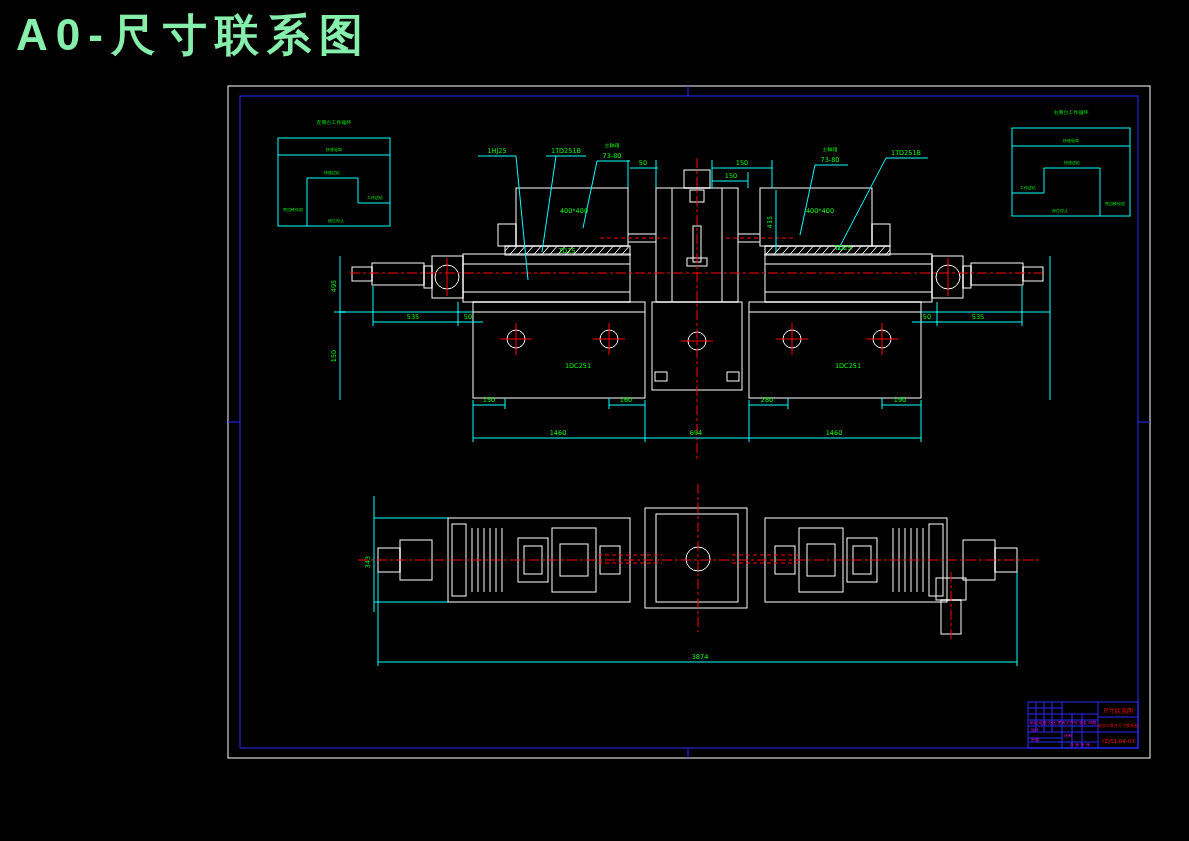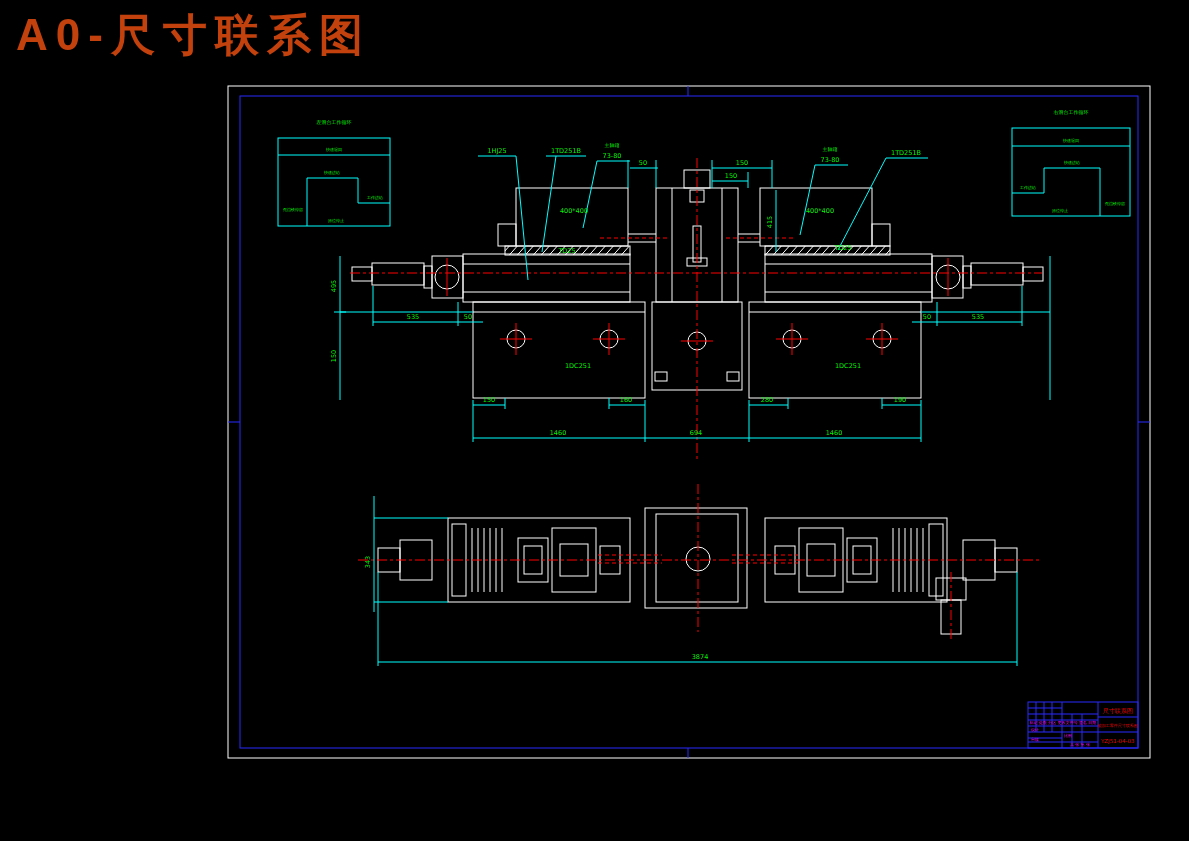--- a/index.html
+++ b/index.html
@@ -1,18 +1,18 @@
 <!DOCTYPE html>
 <html><head>
 <meta charset="utf-8">
 <style>
   html,body{margin:0;padding:0;background:#000;}
   body{width:1189px;height:841px;position:relative;overflow:hidden;
        font-family:"DejaVu Sans",sans-serif;}
-  #main-title{position:absolute;left:16px;top:6px;color:#c2410c;
+  #main-title{position:absolute;left:16px;top:6px;color:#86efac;
       font-size:44px;font-weight:bold;letter-spacing:8px;
       font-family:"Liberation Sans","DejaVu Sans",sans-serif;}
   svg{position:absolute;left:0;top:0;}
   .lw{stroke:#ffffff;fill:none;stroke-width:1;}
   .lc{stroke:#00ffff;fill:none;stroke-width:1;}
   .lb{stroke:#2a2aff;fill:none;stroke-width:1;}
   .lr{stroke:#ff0000;fill:none;stroke-width:1;}
   .cl{stroke-dasharray:10 3 3 3;}
   .dsh{stroke-dasharray:4 3;}
   .tg{fill:#00ff00;font-size:6.5px;font-family:"DejaVu Sans",sans-serif;}

